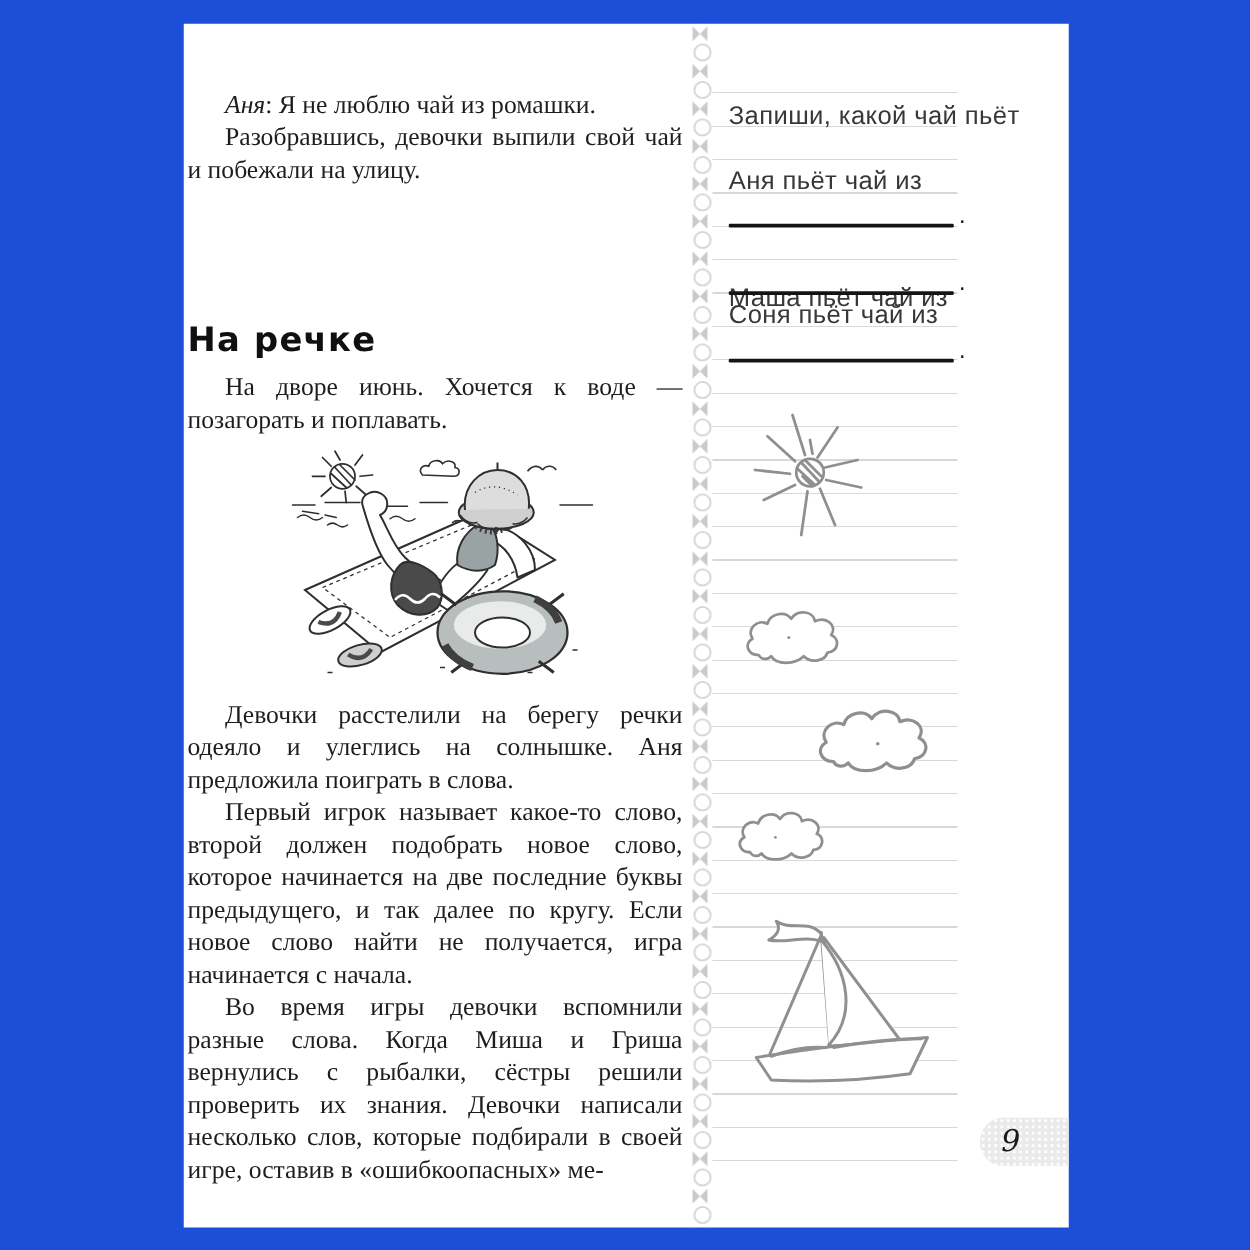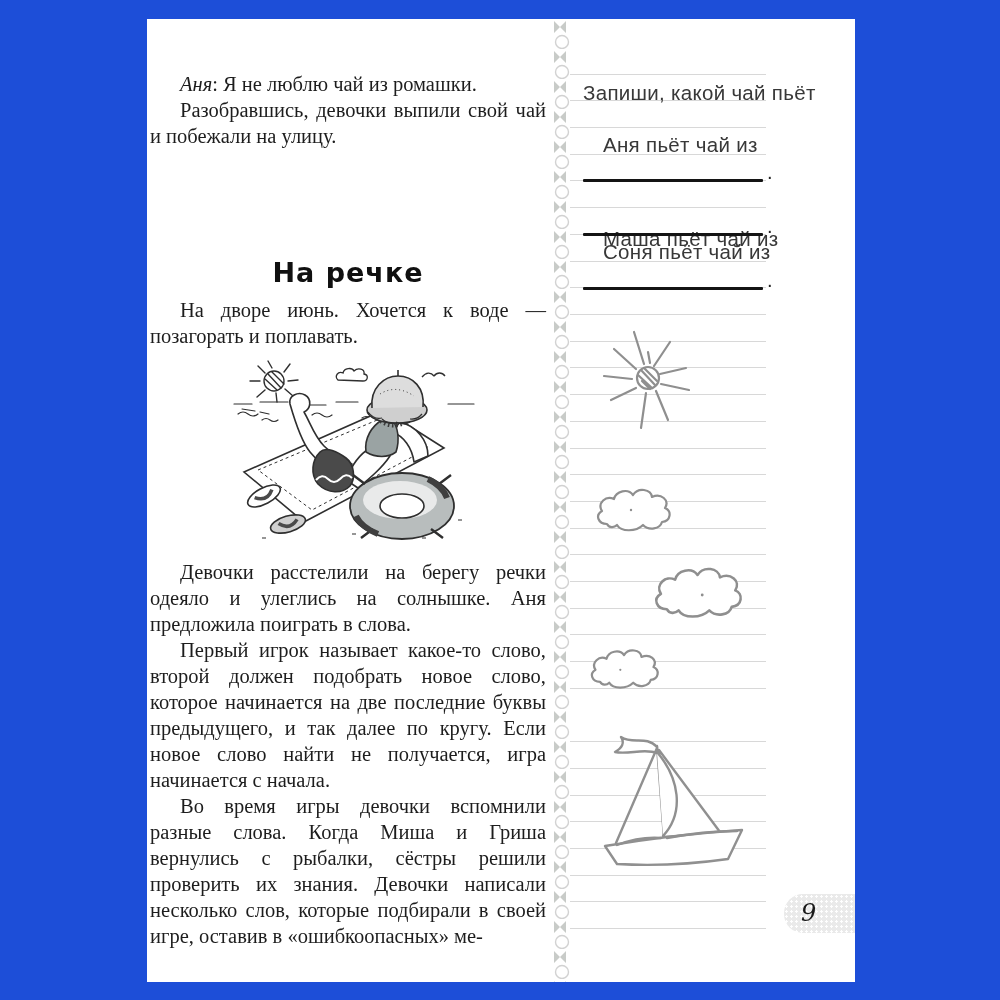--- a/index.html
+++ b/index.html
@@ -12,37 +12,37 @@
 
   
   .left-text{position:absolute;left:3px;width:396px;color:#1d1d1d;
     font-size:20.5px;line-height:26px;text-align:justify;}
   .left-text p{margin:0;text-indent:30px;}
   #dialog-block{top:52px;}
   #intro-block{top:278px;}
   #main-block{top:540px;}
   .speaker{font-style:italic;}
   .heading{position:absolute;left:3px;top:239px;width:396px;margin:0;
-    text-align:center;font-family:"DejaVu Sans",sans-serif;font-weight:700;
+    font-family:"DejaVu Sans",sans-serif;font-weight:700;
     font-size:27px;line-height:30px;color:#101010;letter-spacing:1px;}
   .illus{position:absolute;left:85px;top:341px;width:250px;height:186px;}
 
   
   .perf{position:absolute;left:404px;top:0;width:22px;height:963px;}
 
   
   .ruled{position:absolute;left:423px;top:29px;width:196px;height:888px;
     background:repeating-linear-gradient(to bottom,
       rgba(0,0,0,0) 0px, rgba(0,0,0,0) 25.7px,
       #d8d8d8 25.7px, #d8d8d8 26.7px);}
   .hand{font-family:"Liberation Sans",sans-serif;color:#383838;
     font-size:20.5px;letter-spacing:.3px;line-height:26.7px;white-space:nowrap;}
   .task{position:absolute;left:436px;top:61px;}
   .task div{height:26.7px;}
-  .prompt{position:absolute;left:456px;height:26.7px;}
+  .prompt{position:absolute;left:436px;height:26.7px;}
   #prompt-1{top:113px;} #prompt-2{top:167px;margin-top:40px;} #prompt-3{top:220px;}
   .blank{position:absolute;left:436px;width:180px;height:3px;background:#141414;border-radius:1px;}
   #blank-1{top:160px;} #blank-2{top:214px;} #blank-3{top:268px;}
   .blank-dot{position:absolute;left:620px;font-family:"Liberation Sans",sans-serif;
     font-size:20px;color:#222;}
   #dot-1{top:142px;} #dot-2{top:196px;} #dot-3{top:250px;}
 
   .doodle{position:absolute;}
   #doodle-sun{left:451px;top:309px;width:105px;height:105px;}
   #doodle-cloud-1{left:446px;top:465px;width:80px;height:50px;}

